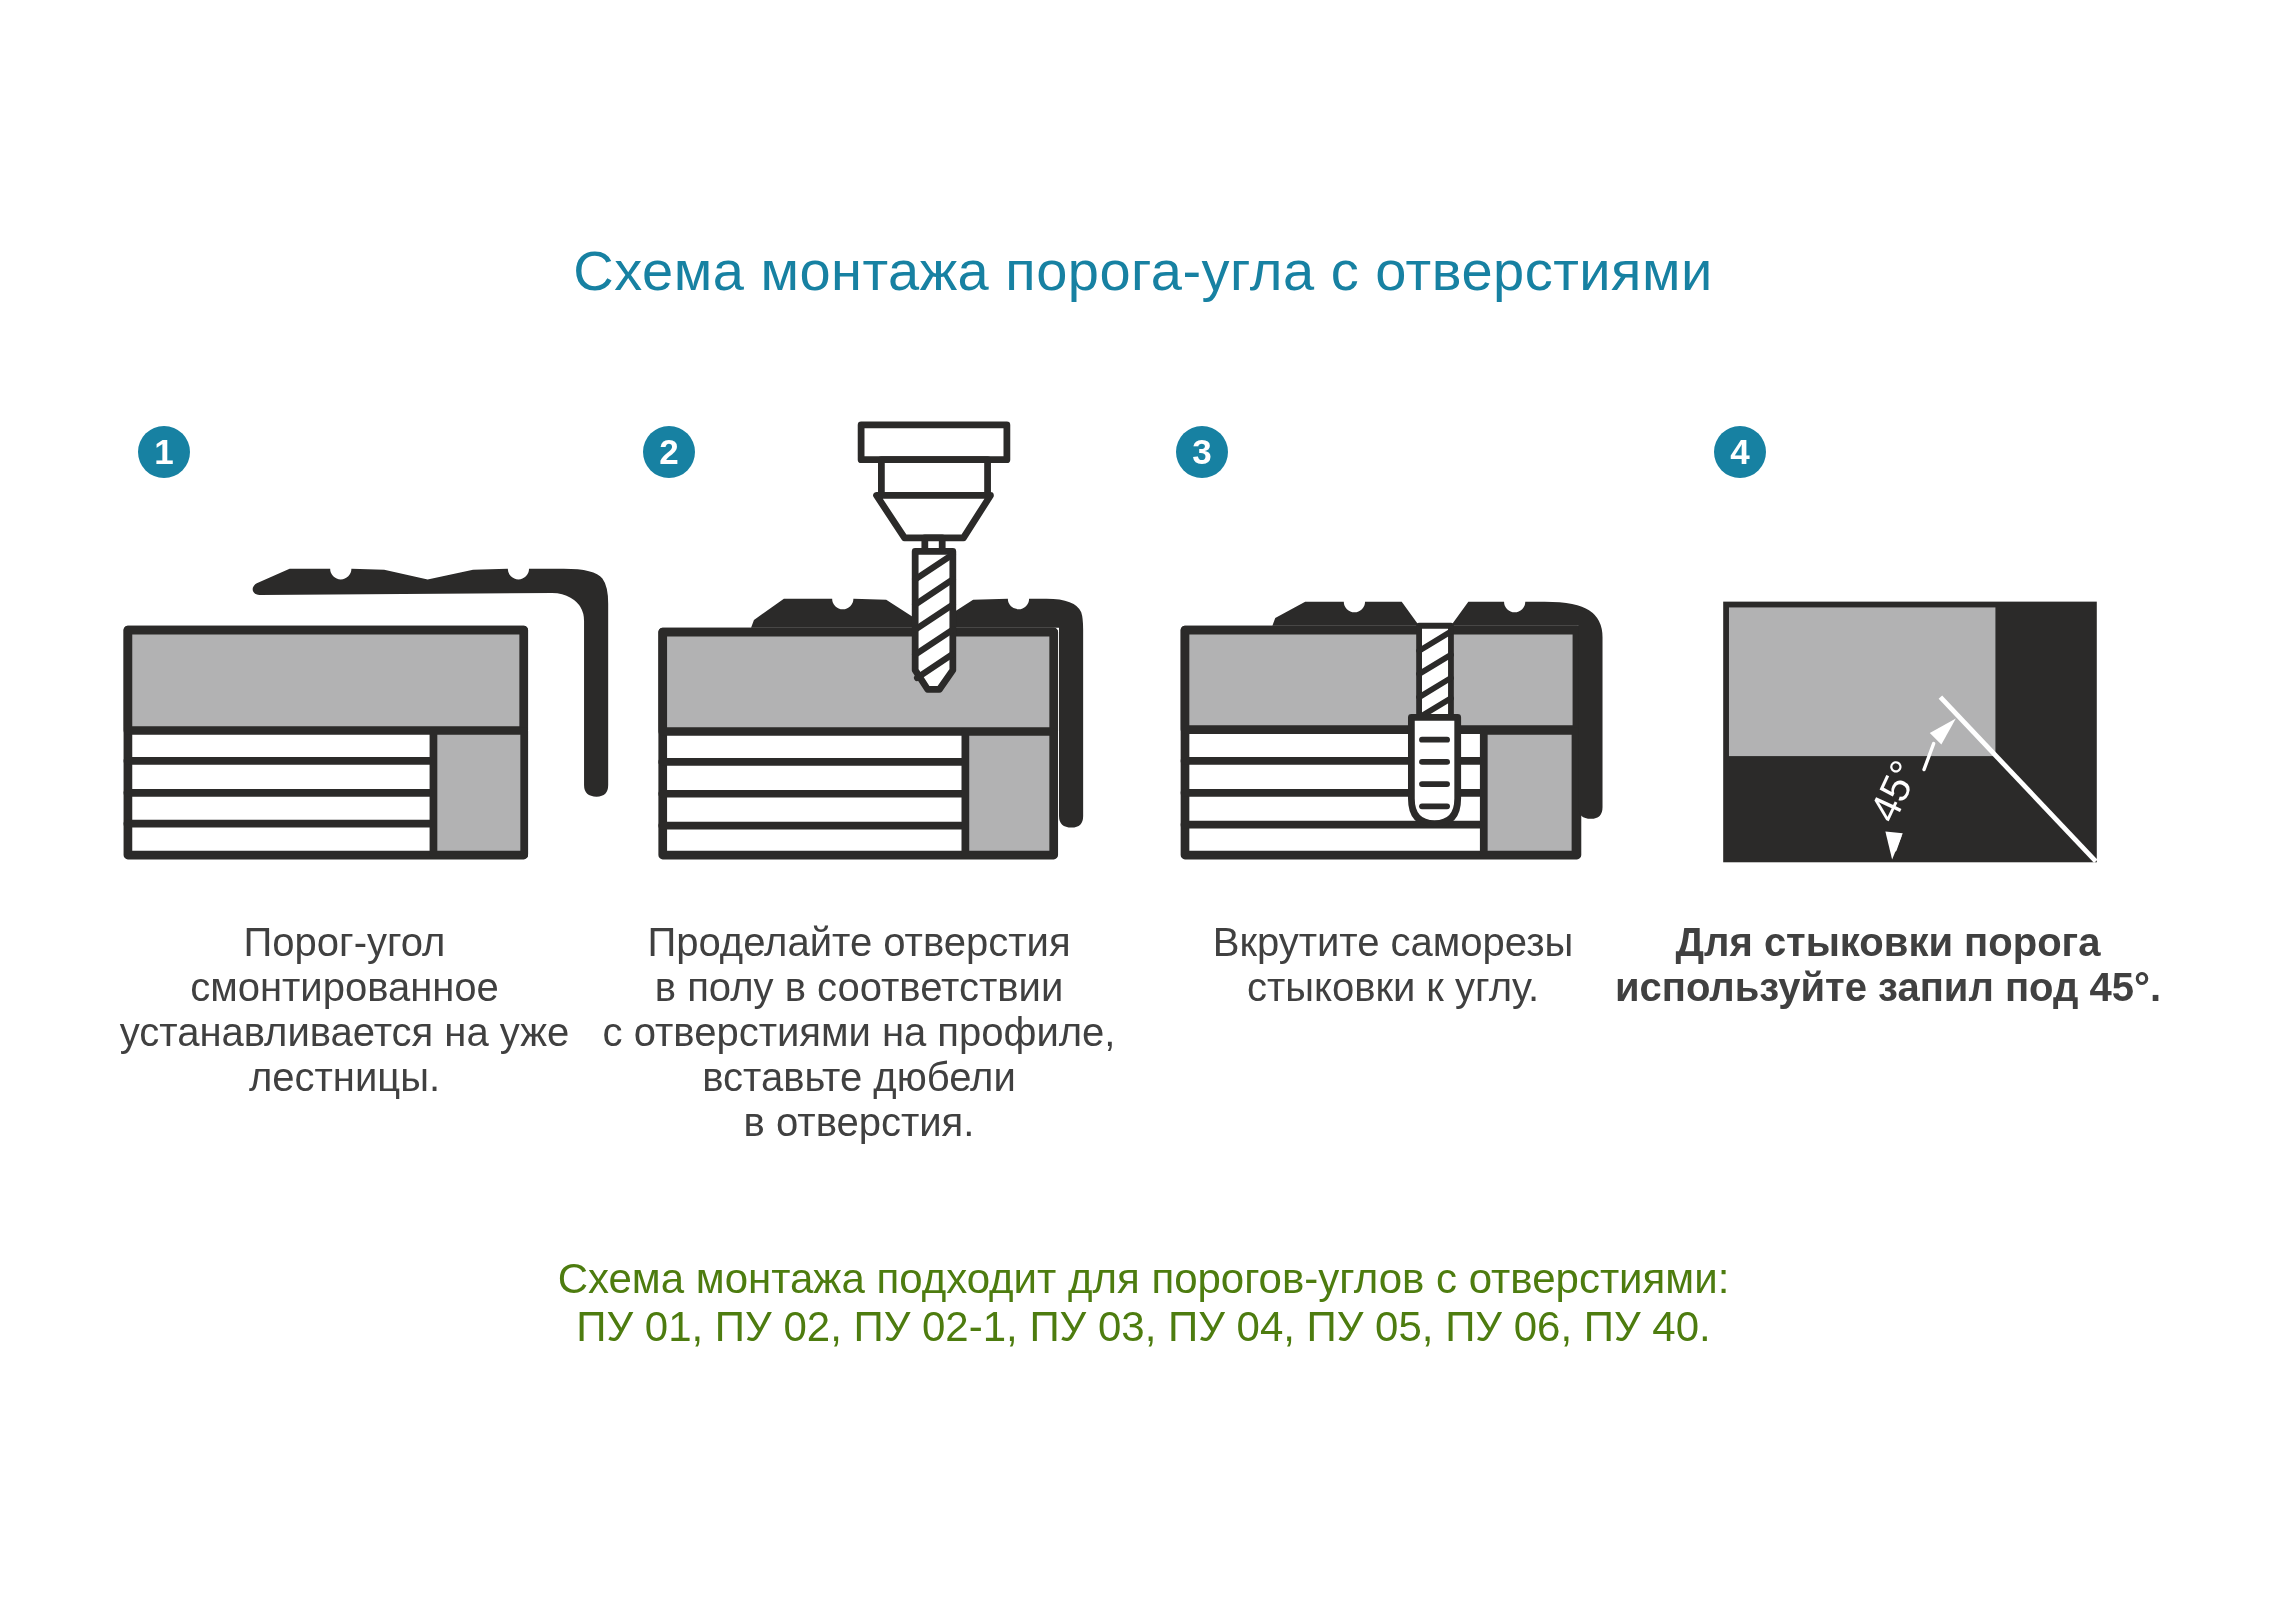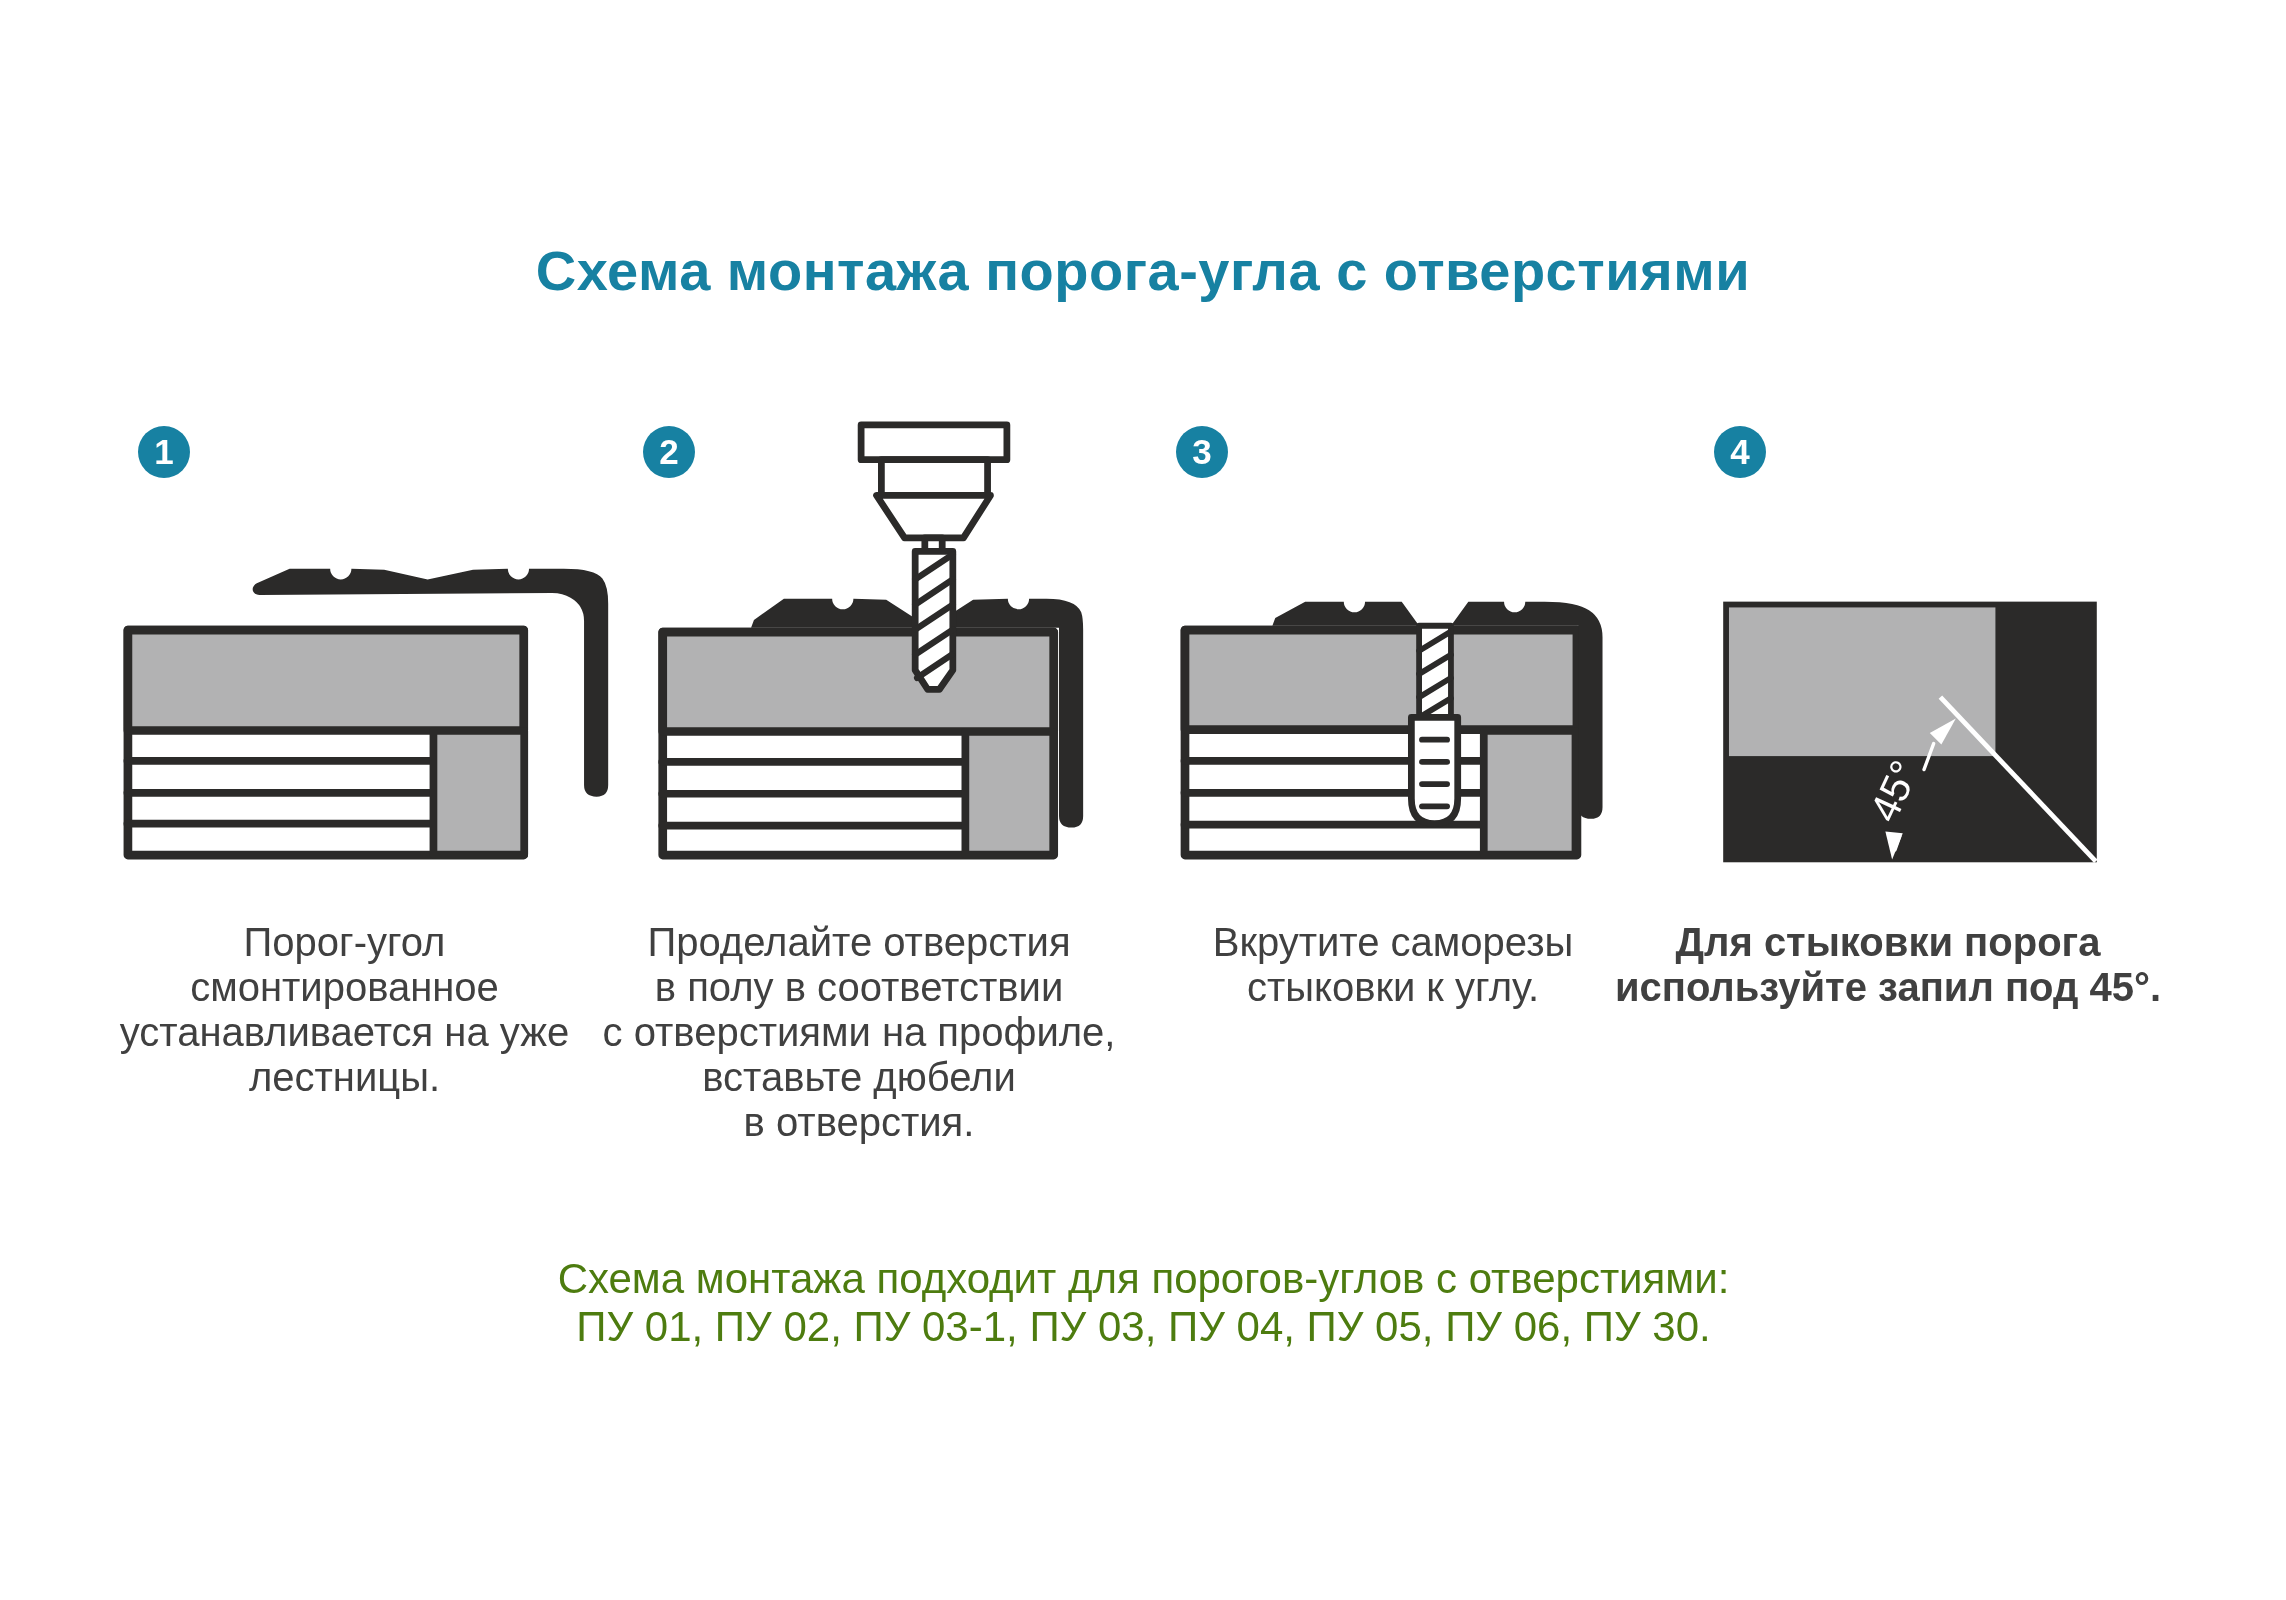--- a/index.html
+++ b/index.html
@@ -6,21 +6,21 @@
   .stage{
     position:relative;
     width:2286px;height:1601px;
     background:#ffffff;
     font-family:"Liberation Sans", sans-serif;
     overflow:hidden;
   }
   .page-title{
     position:absolute;left:0;top:238px;width:2286px;
     text-align:center;
-    font-size:56px;font-weight:bold;
+    font-size:56px;font-weight:normal;
     color:#1781a2;
     letter-spacing:0.5px;
   }
   .badge{
     position:absolute;width:52px;height:52px;border-radius:50%;
     background:#1781a2;color:#ffffff;
     display:flex;align-items:center;justify-content:center;
     font-size:35px;font-weight:bold;
   }
   .badge.b1{left:138px;top:426px;}
@@ -186,17 +186,17 @@
     <div>Вкрутите саморезы</div>
     <div>стыковки к углу.</div>
   </div>
   <div class="caption c4">
     <div>Для стыковки порога</div>
     <div>используйте запил под 45°.</div>
   </div>
 
   <div class="footer-note">
     <div>Схема монтажа подходит для порогов-углов с отверстиями:</div>
-    <div>ПУ 01, ПУ 02, ПУ 03-1, ПУ 03, ПУ 04, ПУ 05, ПУ 06, ПУ 30.</div>
+    <div>ПУ 01, ПУ 02, ПУ 02-1, ПУ 03, ПУ 04, ПУ 05, ПУ 06, ПУ 40.</div>
   </div>
 
 </div>
 
 
 </body></html>

